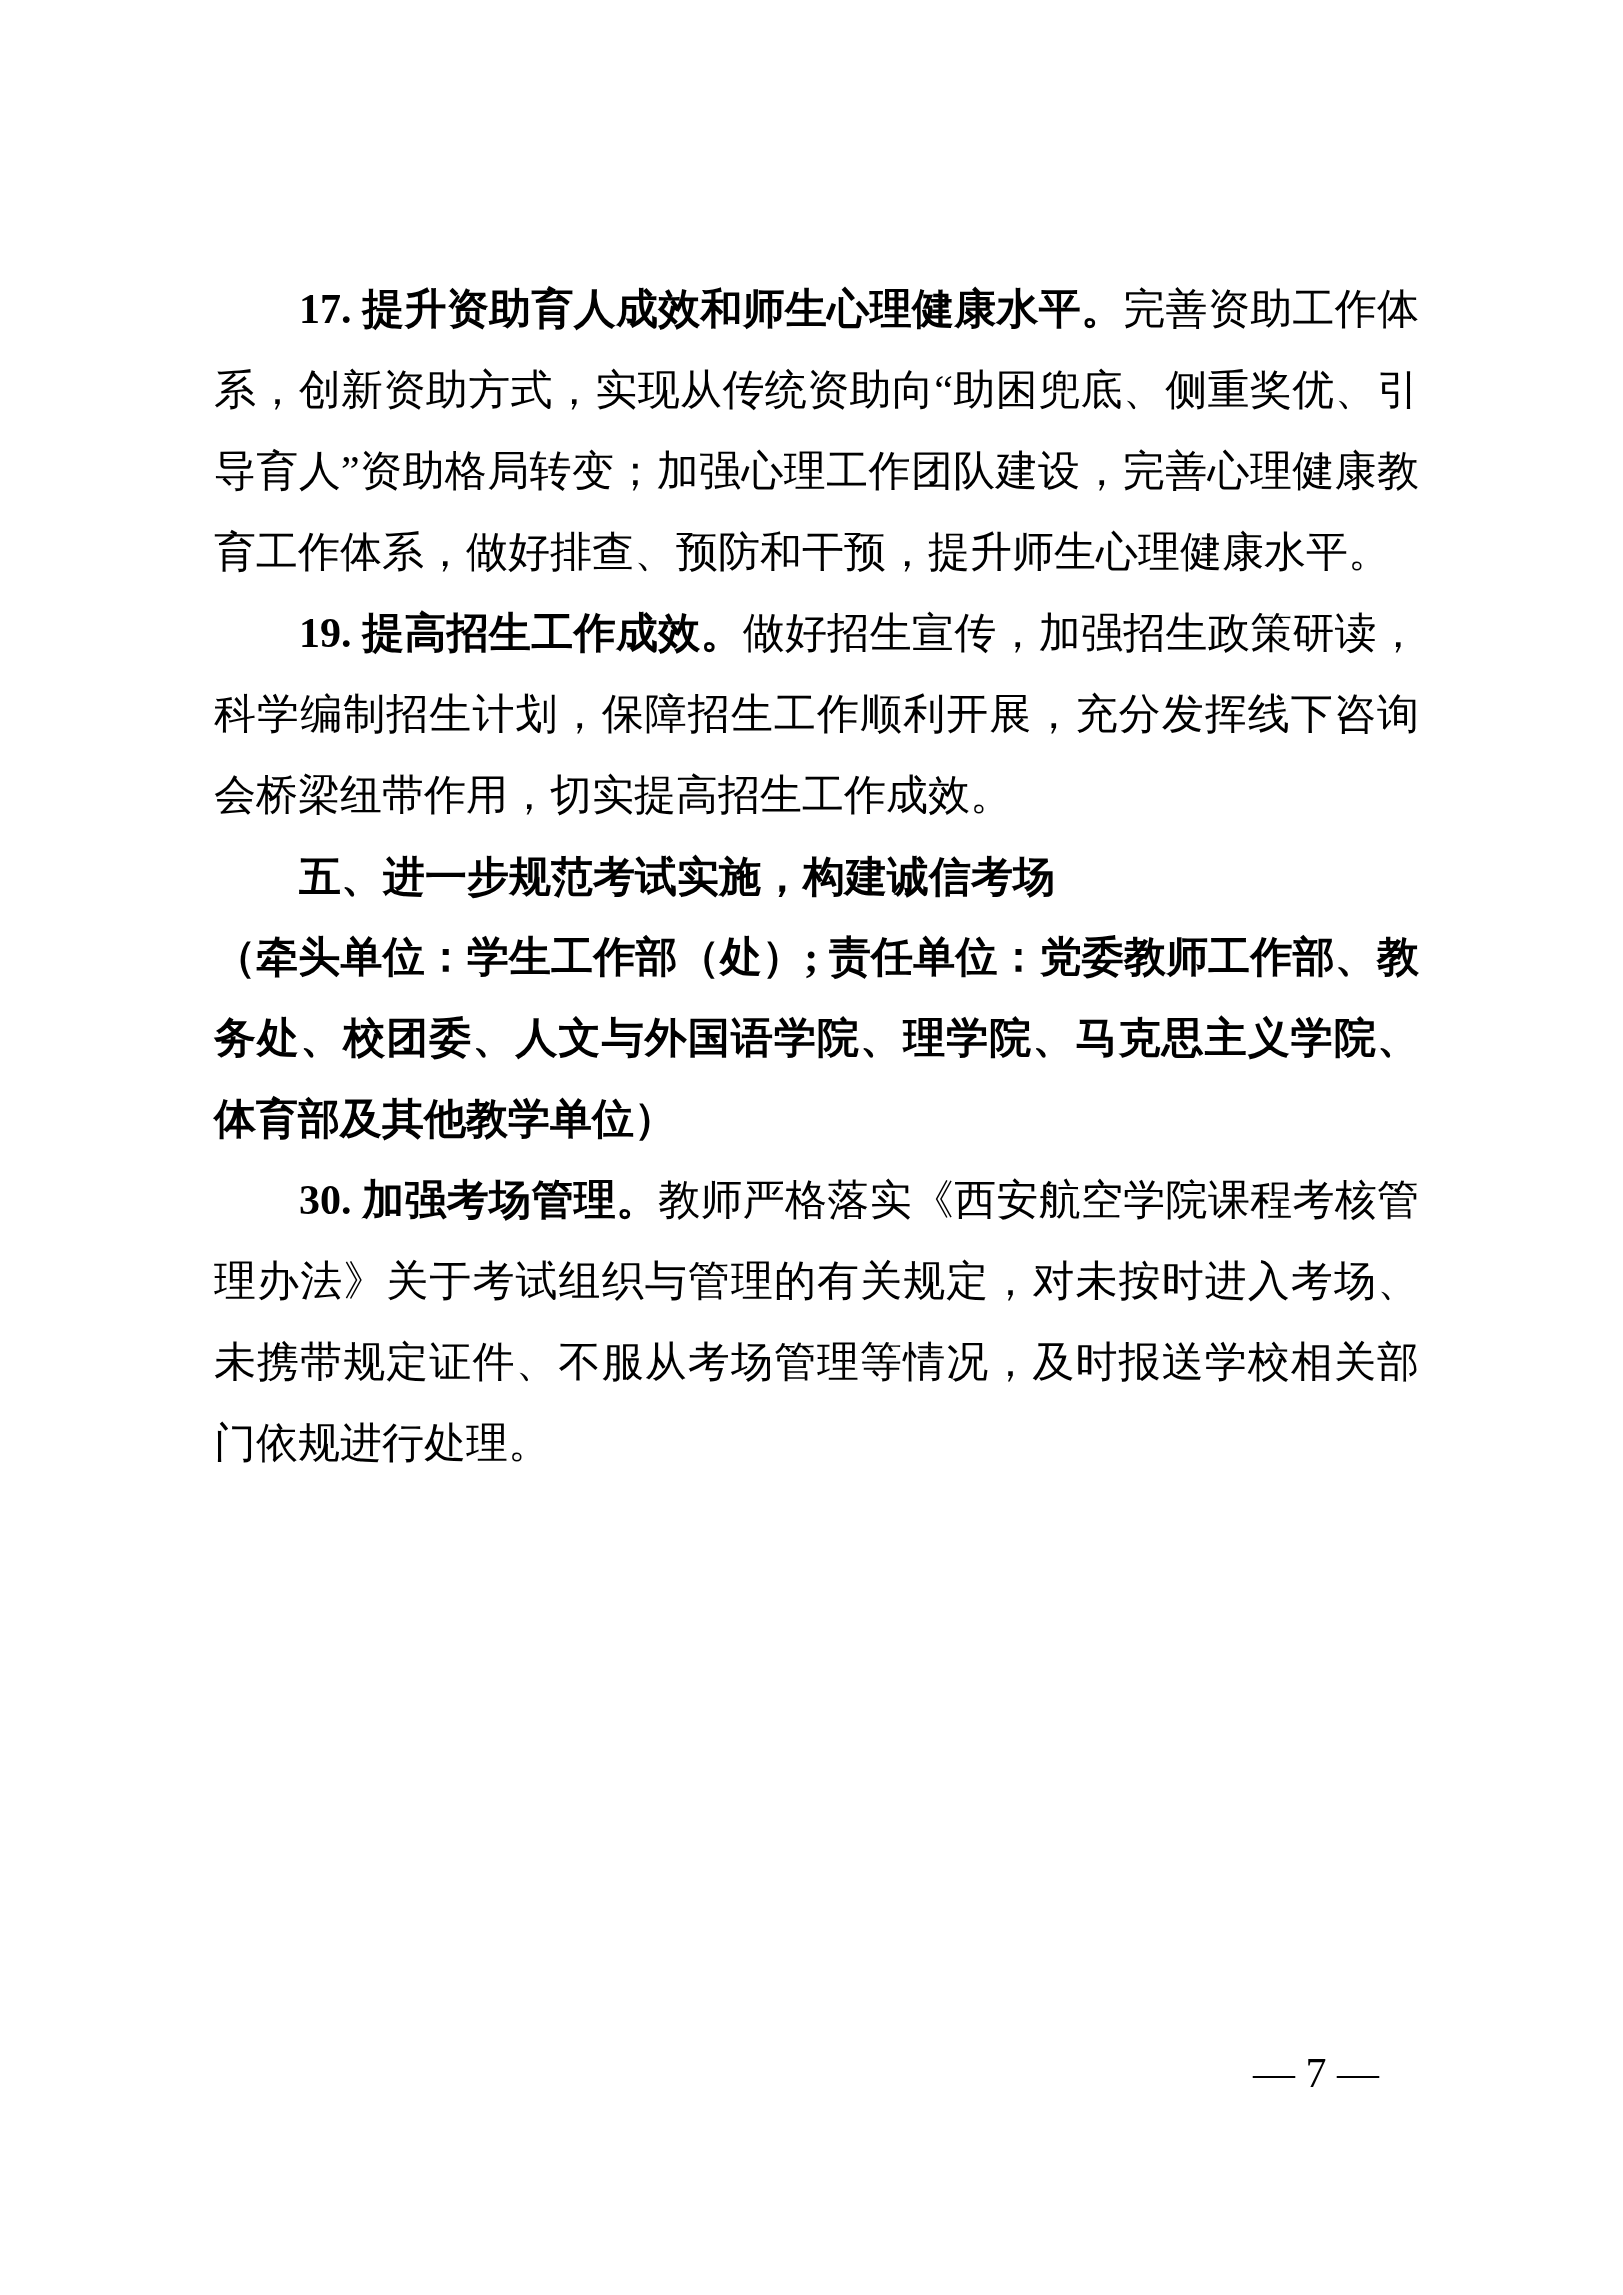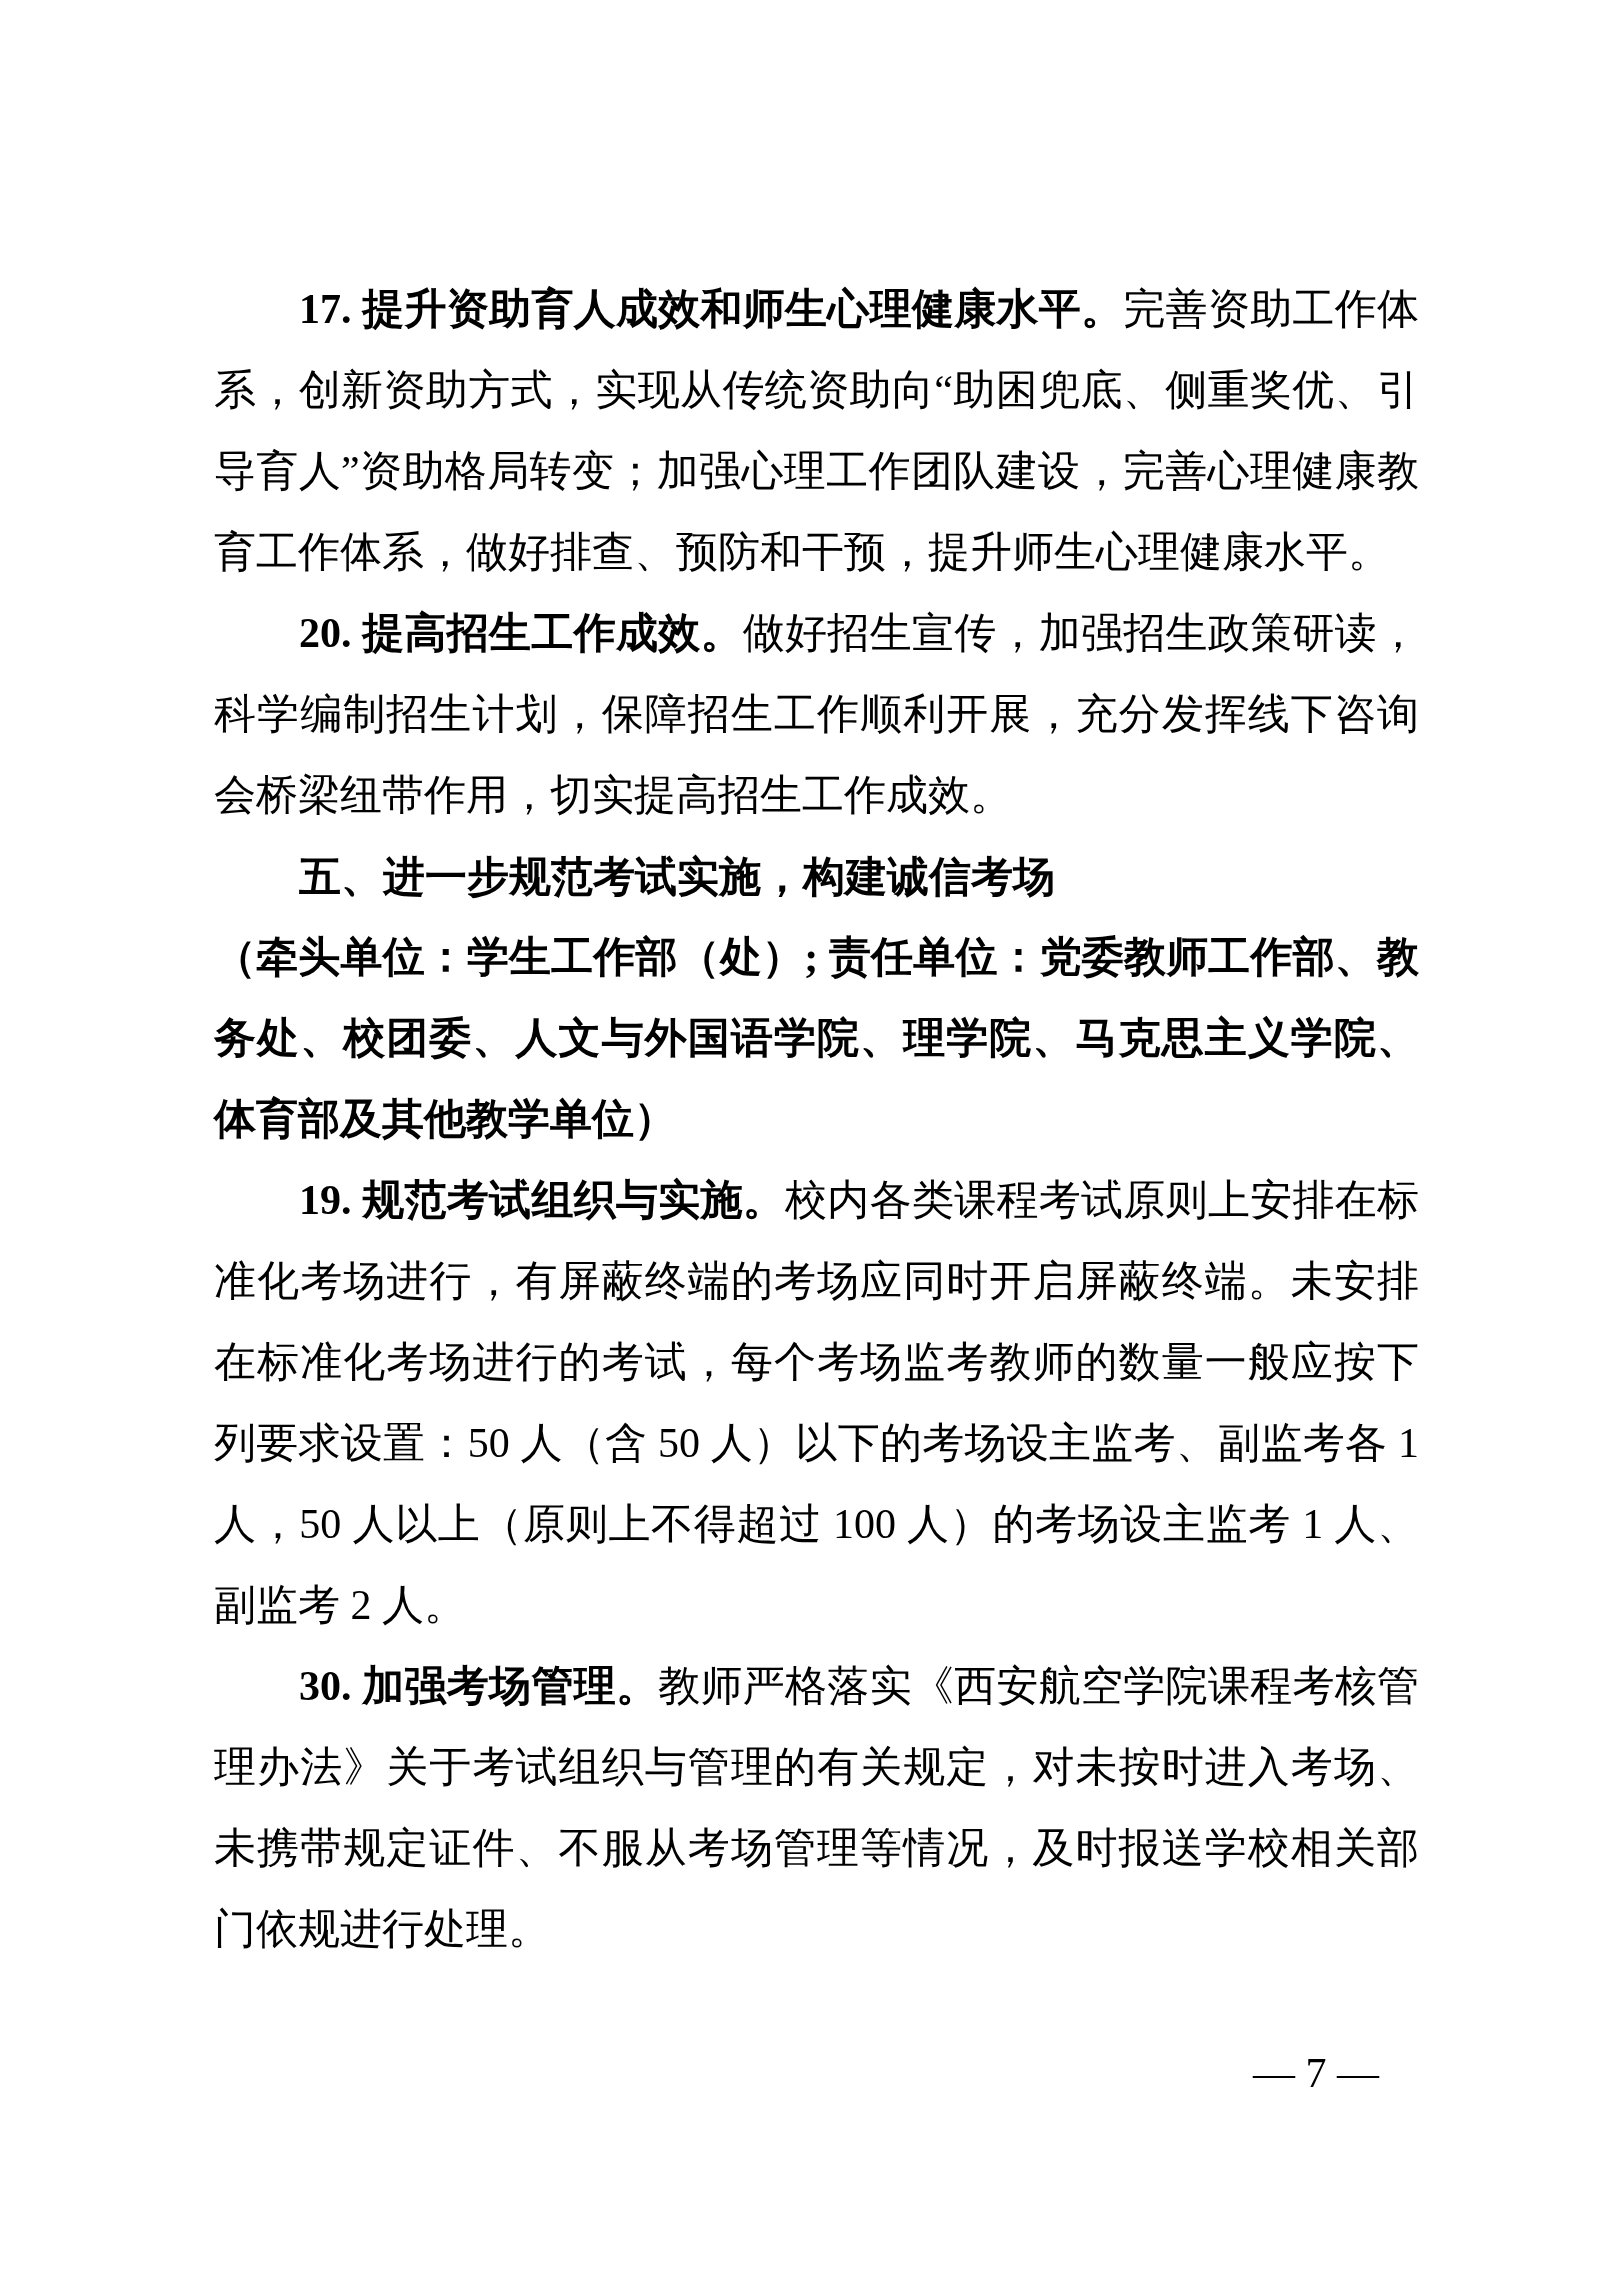--- a/index.html
+++ b/index.html
@@ -59,27 +59,26 @@
   }
 </style>
 </head>
 <body>
 
 <div class="page">
   <div class="content">
 
     <p class="para indent"><span class="lead">17. 提升资助育人成效和师生心理健康水平。</span><span>完善资助工作体系，创新资助方式，实现从传统资助向“助困兜底、侧重奖优、引导育人”资助格局转变；加强心理工作团队建设，完善心理健康教育工作体系，做好排查、预防和干预，提升师生心理健康水平。</span></p>
 
-    <p class="para indent"><span class="lead">20. 提高招生工作成效。</span><span>做好招生宣传，加强招生政策研读，科学编制招生计划，保障招生工作顺利开展，充分发挥线下咨询会桥梁纽带作用，切实提高招生工作成效。</span></p>
+    <p class="para indent"><span class="lead">19. 提高招生工作成效。</span><span>做好招生宣传，加强招生政策研读，科学编制招生计划，保障招生工作顺利开展，充分发挥线下咨询会桥梁纽带作用，切实提高招生工作成效。</span></p>
 
     <p class="para indent heading"><span>五、进一步规范考试实施，构建诚信考场</span></p>
 
     <p class="para units"><span>（牵头单位：学生工作部（处）; 责任单位：党委教师工作部、教务处、校团委、人文与外国语学院、理学院、马克思主义学院、体育部及其他教学单位）</span></p>
 
-    <p class="para indent"><span class="lead">19. 规范考试组织与实施。</span><span>校内各类课程考试原则上安排在标准化考场进行，有屏蔽终端的考场应同时开启屏蔽终端。未安排在标准化考场进行的考试，每个考场监考教师的数量一般应按下列要求设置：50 人（含 50 人）以下的考场设主监考、副监考各 1 人，50 人以上（原则上不得超过 100 人）的考场设主监考 1 人、副监考 2 人。</span></p>
 
     <p class="para indent"><span class="lead">30. 加强考场管理。</span><span>教师严格落实《西安航空学院课程考核管理办法》关于考试组织与管理的有关规定，对未按时进入考场、未携带规定证件、不服从考场管理等情况，及时报送学校相关部门依规进行处理。</span></p>
 
   </div>
 
   <p class="page-num">— 7 —</p>
 </div>
 
 
 </body></html>

